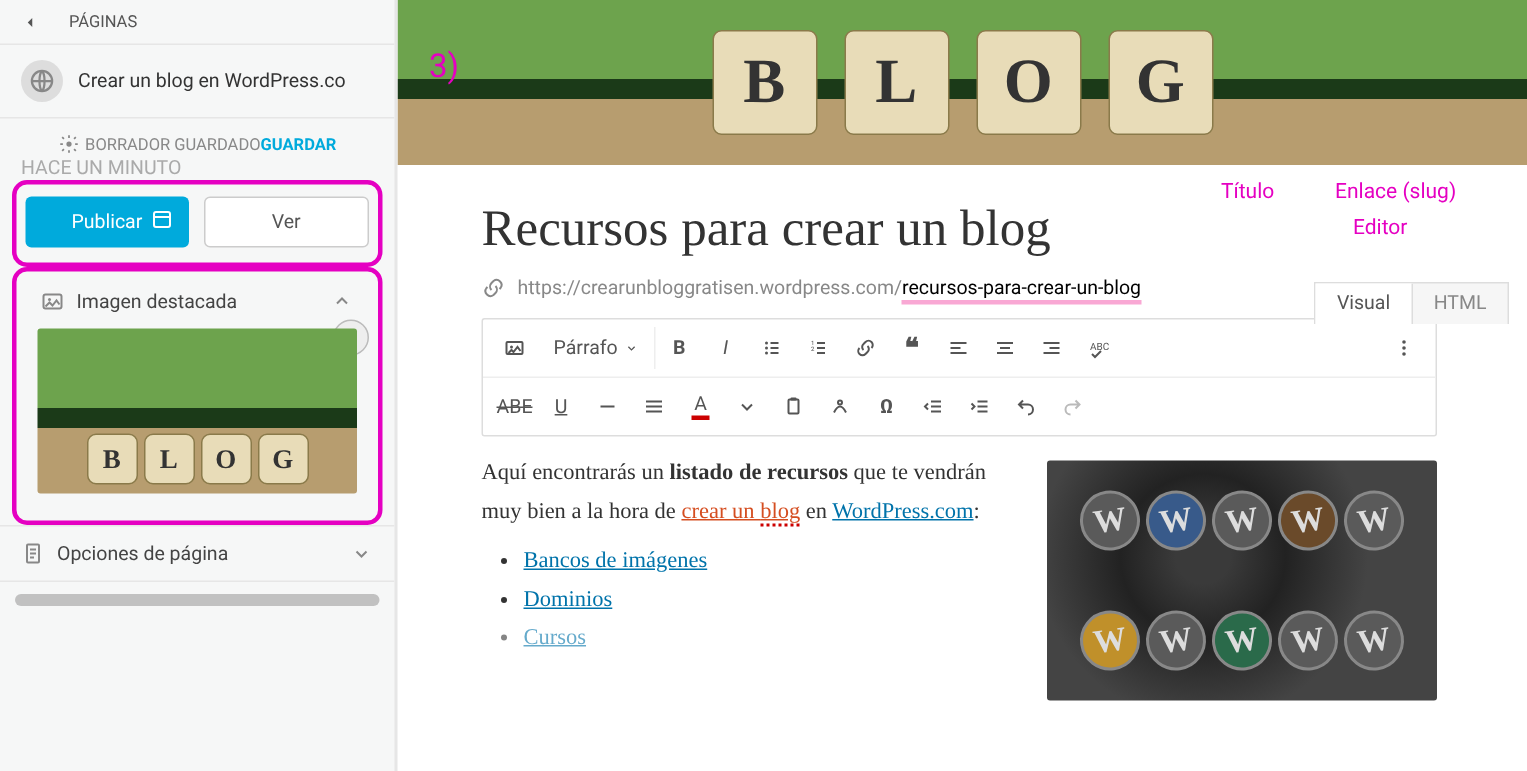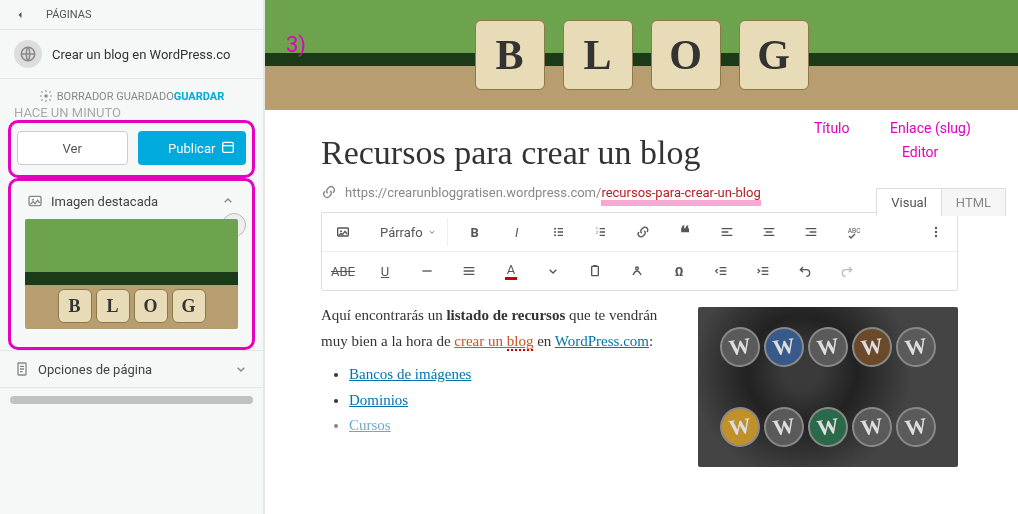--- a/index.html
+++ b/index.html
@@ -39,26 +39,26 @@
   .rmimg svg{width:12px;height:12px;fill:#666}
   .hl-featured{margin:0 8px;border:3px solid #e500c2;border-radius:10px;padding:2px 2px 6px 2px}
   .main{flex:1;overflow-y:auto;border-left:1px solid #e6e6e6;position:relative;background:#fff}
   .hero{height:110px;background:linear-gradient(#6da34d 0 48%,#1b3a18 48% 60%,#b79d6f 60% 100%);display:flex;align-items:center;justify-content:center;gap:18px}
   .hero .cube{width:70px;height:70px;font-size:42px}
   .content{padding:24px 60px 0 56px}
   h1{font-family:Georgia,"Times New Roman",serif;font-weight:400;font-size:34px;color:#333;margin-bottom:12px}
   .slugrow{display:flex;align-items:center;gap:8px;color:#888;font-size:13px;margin-bottom:12px}
   .slugrow svg{width:16px;height:16px;fill:#888}
   .slug{color:#888}
-  .slug .e{color:#b91c1c;border-bottom:6px solid #f9a8d4}
+  .slug .e{color:#000000;border-bottom:3px solid #f9a8d4}
   .tabs{position:absolute;right:12px;top:188px;display:flex;border:1px solid #ddd;border-bottom:none;background:#f6f6f6;font-size:13px}
   .tab{padding:6px 14px;color:#888;cursor:pointer}
   .tab.active{background:#fff;color:#555;border-right:1px solid #ddd}
   .toolbar{border:1px solid #ddd;border-radius:2px;margin:12px 0;display:flex;flex-direction:column}
-  .trow{display:flex;align-items:center;padding:5px 6px;gap:12px;flex-wrap:wrap}
+  .trow{display:flex;align-items:center;padding:5px 6px;gap:1px;flex-wrap:wrap}
   .trow+.trow{border-top:1px solid #eee}
   .tb{width:30px;height:28px;display:flex;align-items:center;justify-content:center;color:#555;cursor:pointer;border-radius:2px}
   .tb svg{width:16px;height:16px;fill:#555}
   .tsel{display:flex;align-items:center;gap:4px;padding:0 10px;height:28px;border-right:1px solid #eee;font-size:13px;color:#555;cursor:pointer}
   .tmore{margin-left:auto}
   .body{font-family:Georgia,"Times New Roman",serif;font-size:15px;line-height:1.7;color:#333;position:relative}
   .body a{color:#0073aa;text-decoration:underline}
   .body .orange{color:#d54e21;text-decoration:underline}
   .body .redu{border-bottom:2px dotted #c00}
   .body ul{margin:8px 0 0 28px}
@@ -97,29 +97,29 @@
               <path d="M12 2v3M12 19v3M4.2 4.2l2 2M17.8 17.8l2 2M2 12h3M19 12h3M4.2 19.8l2-2M17.8 6.2l2-2" stroke="#888" stroke-width="2"></path>
             </svg>
             <span>BORRADOR GUARDADO</span>
           </span>
         <span class="lnk">GUARDAR</span>
       </div>
       <div class="sr2">HACE UN MINUTO</div>
     </div>
     <div class="hl hl-row">
       <div class="btnrow" style="padding:0">
-        <div class="btn btn-ver">
-            <span>Ver</span>
-          </div>
         <div class="btn btn-pub">
             <span>Publicar</span>
             <span class="cal"><svg viewBox="0 0 24 24">
                 <rect x="4" y="5" width="16" height="15" rx="2" fill="none" stroke="#fff" stroke-width="2"></rect>
                 <path d="M4 10h16" stroke="#fff" stroke-width="2"></path>
               </svg></span>
+          </div>
+        <div class="btn btn-ver">
+            <span>Ver</span>
           </div>
       </div>
     </div>
     <div class="hl-featured">
       <div class="panel-h">
         <svg viewBox="0 0 24 24">
             <rect x="3" y="5" width="18" height="14" rx="2" fill="none" stroke="#888" stroke-width="2"></rect>
             <circle cx="9" cy="10" r="1.5"></circle>
             <path d="M5 17l4-4 3 3 4-5 3 4" fill="none" stroke="#888" stroke-width="2"></path>
           </svg>

